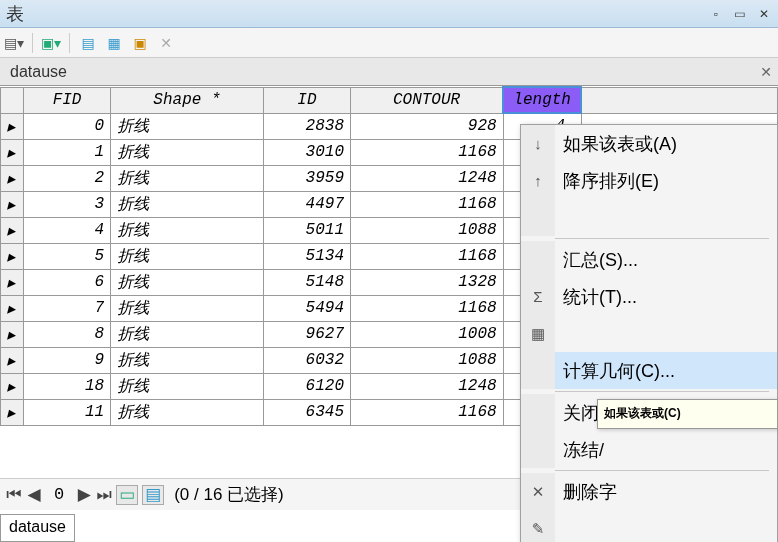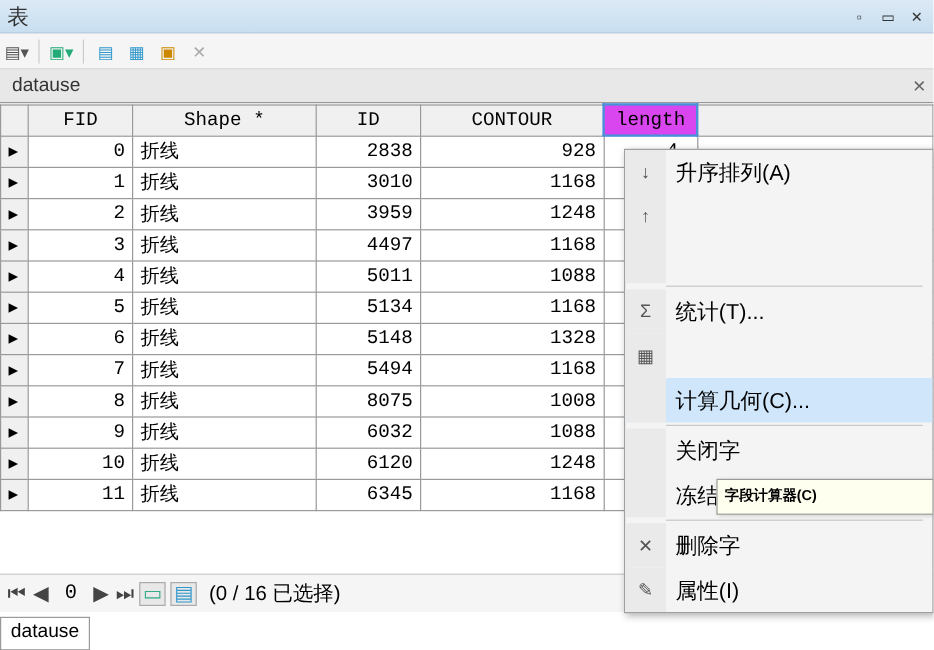--- a/index.html
+++ b/index.html
@@ -12,23 +12,23 @@
 
 .toolbar { height: 30px; background: #f5f5f5; border-bottom: 1px solid #ccc; display: flex; align-items: center; padding: 0 4px; gap: 6px; }
 .tb-sep { width: 1px; height: 20px; background: #ccc; margin: 0 2px; }
 .tb-btn { width: 20px; height: 20px; display: flex; align-items: center; justify-content: center; font-size: 14px; color: #555; }
 
 .tabbar { height: 28px; background: #e8e8e8; display: flex; align-items: flex-end; border-bottom: 1px solid #999; position: relative; }
 .tab { padding: 4px 10px; font-size: 16px; color: #333; }
 .tab-close { position: absolute; right: 6px; top: 6px; color: #666; font-size: 14px; }
 
 .grid { position: relative; }
-table { border-collapse: collapse; width: 100%; font-size: 16px; }
+table { border-collapse: collapse; width: 100%; font-size: 16px; font-style: italic; }
 th { background: #f0f0f0; border: 1px solid #999; padding: 3px 6px; font-weight: normal; font-family: "Courier New", monospace; text-align: center; }
-th.sel { background: #d946ef; border: 2px solid #4a90d9; }
+th.sel { background: #8b5cf6; border: 2px solid #4a90d9; }
 td { border: 1px solid #999; padding: 2px 6px; font-family: SimSun, serif; }
 td.rowhead { background: #f0f0f0; width: 20px; }
 td.fid { text-align: right; font-family: "Courier New", monospace; width: 80px; }
 td.shape { width: 140px; }
 td.num { text-align: right; font-family: "Courier New", monospace; }
 tbody tr { height: 26px; }
 
 .ctxmenu { position: absolute; top: 124px; left: 520px; width: 258px; background: #f4f4f4; border: 1px solid #a0a0a0; box-shadow: 2px 2px 6px rgba(0,0,0,0.3); z-index: 50; }
 .ctxmenu .row { display: flex; align-items: center; height: 37px; font-size: 18px; }
 .ctxmenu .iconcol { width: 34px; display: flex; align-items: center; justify-content: center; color: #555; font-size: 15px; background: #eaeaea; height: 100%; }
@@ -158,37 +158,37 @@
           <td class="shape">折线</td>
           <td class="num" style="width:80px">5494</td>
           <td class="num" style="width:140px">1168</td>
           <td class="num" style="width:60px">1.</td>
           <td></td>
         </tr>
         <tr>
           <td class="rowhead">▸</td>
           <td class="fid">8</td>
           <td class="shape">折线</td>
-          <td class="num" style="width:80px">8075</td>
+          <td class="num" style="width:80px">9627</td>
           <td class="num" style="width:140px">1008</td>
           <td class="num" style="width:60px">9.</td>
           <td></td>
         </tr>
         <tr>
           <td class="rowhead">▸</td>
           <td class="fid">9</td>
           <td class="shape">折线</td>
           <td class="num" style="width:80px">6032</td>
           <td class="num" style="width:140px">1088</td>
           <td class="num" style="width:60px">10.</td>
           <td></td>
         </tr>
         <tr>
           <td class="rowhead">▸</td>
-          <td class="fid">10</td>
+          <td class="fid">18</td>
           <td class="shape">折线</td>
           <td class="num" style="width:80px">6120</td>
           <td class="num" style="width:140px">1248</td>
           <td class="num" style="width:60px">1.</td>
           <td></td>
         </tr>
         <tr>
           <td class="rowhead">▸</td>
           <td class="fid">11</td>
           <td class="shape">折线</td>
@@ -198,32 +198,37 @@
           <td></td>
         </tr>
       </tbody>
 </table>
 </div>
 
 <div class="ctxmenu">
   <div id="menu-sec1">
       <div class="row">
         <div class="iconcol">↓</div>
-        <div class="lbl">升序排列(A)</div>
+        <div class="lbl">如果该表或(A)</div>
       </div>
       <div class="row">
         <div class="iconcol">↑</div>
+        <div class="lbl">降序排列(E)</div>
       </div>
       <div class="row">
         <div class="iconcol"></div>
       </div>
     </div>
   <div class="sep"></div>
   <div id="menu-sec2">
       <div class="row">
+        <div class="iconcol"></div>
+        <div class="lbl">汇总(S)...</div>
+      </div>
+      <div class="row">
         <div class="iconcol">Σ</div>
         <div class="lbl">统计(T)...</div>
       </div>
       <div class="row">
         <div class="iconcol">▦</div>
       </div>
       <div class="row hover">
         <div class="iconcol"></div>
         <div class="lbl">计算几何(C)...</div>
       </div>
@@ -240,27 +245,26 @@
       </div>
     </div>
   <div class="sep"></div>
   <div id="menu-sec4">
       <div class="row">
         <div class="iconcol">✕</div>
         <div class="lbl">删除字</div>
       </div>
       <div class="row">
         <div class="iconcol">✎</div>
-        <div class="lbl">属性(I)</div>
       </div>
     </div>
 </div>
 
 <div class="tooltip">
-  <div class="tt-title">字段计算器(C)</div>
+  <div class="tt-title">如果该表或(C)</div>
 </div>
 
 <div class="footer">
   <span class="navbtn">⏮</span>
   <span class="navbtn">◀</span>
   <span class="counter">0</span>
   <span class="navbtn">▶</span>
   <span class="navbtn">⏭</span>
   <span class="iconbtn" style="color:#3a8;">▭</span>
   <span class="iconbtn" style="color:#39c;">▤</span>

